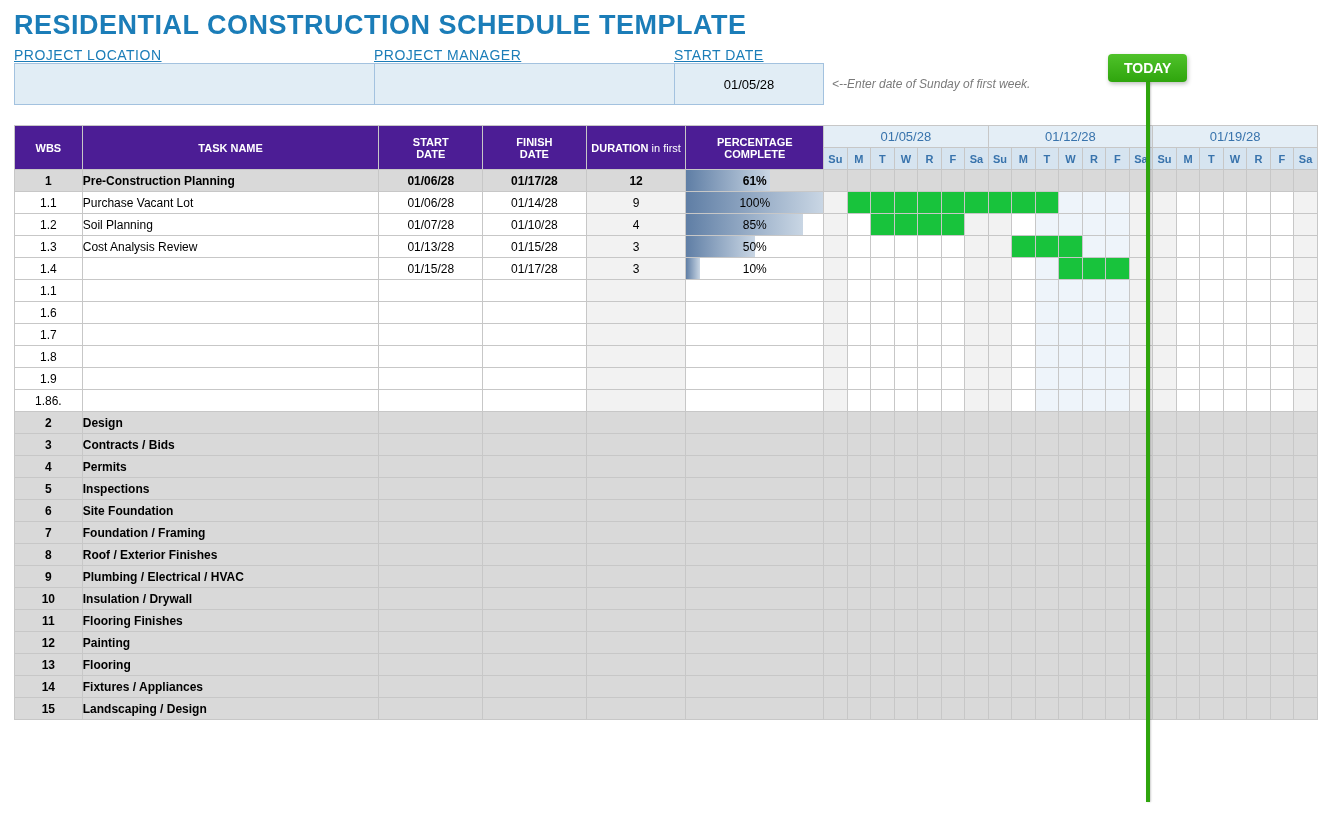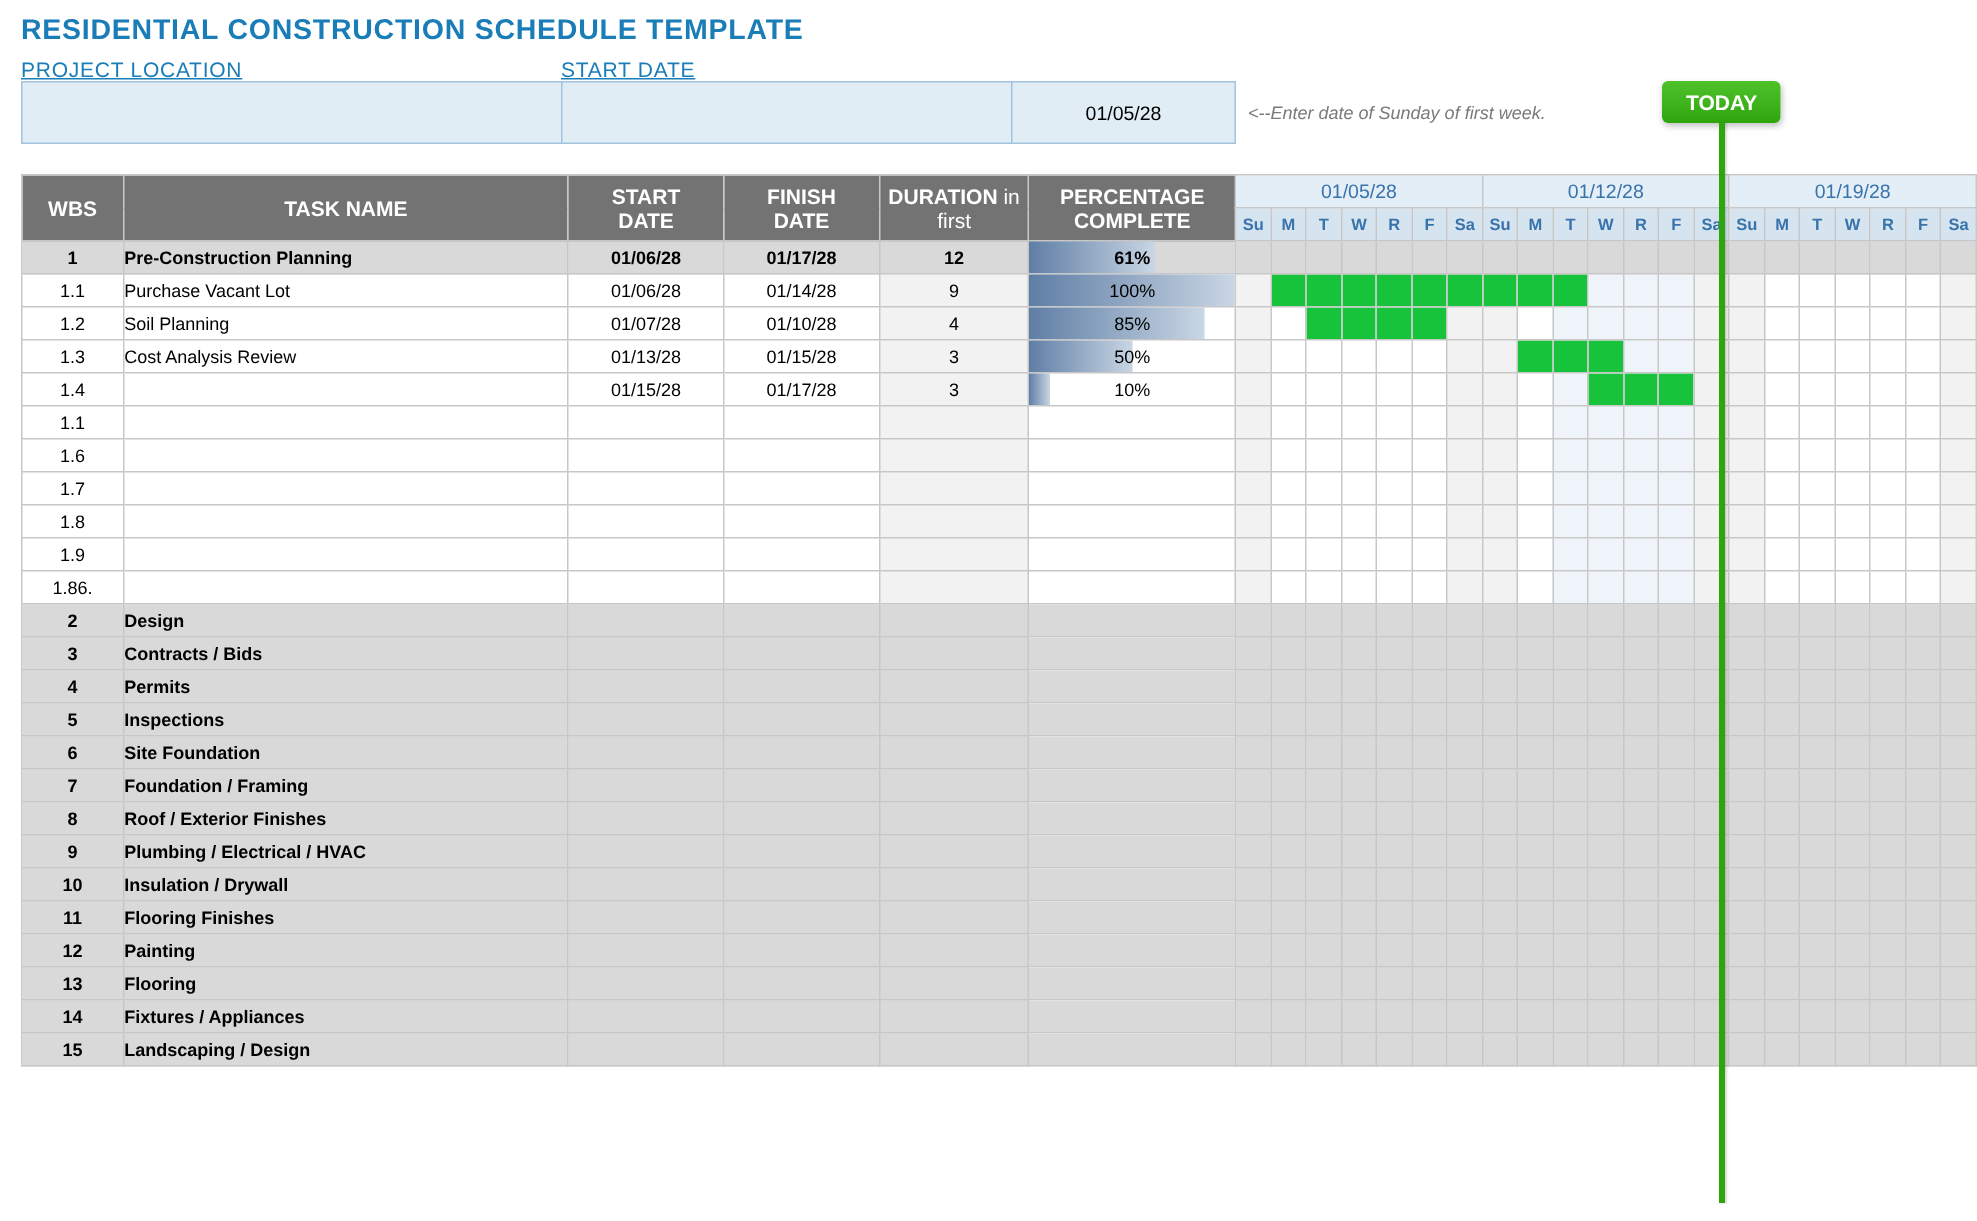--- a/index.html
+++ b/index.html
@@ -8,21 +8,21 @@
     font-size: 12px;
     background: #fff;
     color: #000;
     width: 1318px;
     height: 814px;
     position: relative;
     padding: 10px 0 0 14px;
   }
   .title {
     color: #1b7db8;
-    font-size: 19px;
+    font-size: 27px;
     font-weight: 700;
     letter-spacing: 0.5px;
     font-family: "Arial Narrow", Arial, sans-serif;
     margin-bottom: 6px;
   }
   .info-labels {
     display: flex;
   }
   .info-labels div {
     color: #1b7db8;
@@ -99,24 +99,24 @@
   
   col.wbs { width: 68px; }
   col.task{ width: 298px; }
   col.d1  { width: 104px; }
   col.d2  { width: 104px; }
   col.dur { width: 100px; }
   col.pct { width: 138px; }
   col.day { width: 23.6px; }
 
   thead th {
-    background: #737373;
+    background: #4c1d95;
     color: #fff;
     font-weight: 700;
-    font-size: 14px;
+    font-size: 11px;
     text-align: center;
   }
   thead .wk {
     background: #e4eef6;
     color: #3873ac;
     font-size: 13px;
     font-weight: 400;
   }
   thead .dow {
     background: #d6e4f0;
@@ -140,20 +140,21 @@
   .day-off  { background:#f2f2f2;}
   .bar { background:#18c33c; height:100%; width:100%;}
 </style>
 </head>
 <body>
 
 <div class="title">RESIDENTIAL CONSTRUCTION SCHEDULE TEMPLATE</div>
 
 <div class="info-labels">
   <div class="lbl-loc">PROJECT LOCATION</div>
+  <div class="lbl-mgr">PROJECT MANAGER</div>
   <div class="lbl-sd">START DATE</div>
 </div>
 <div class="info-row">
   <div class="info-box box-loc"></div>
   <div class="info-box box-mgr"></div>
   <div class="info-box box-sd">01/05/28</div>
   <div class="hint">&lt;--Enter date of Sunday of first week.</div>
 </div>
 
 <div class="today">

